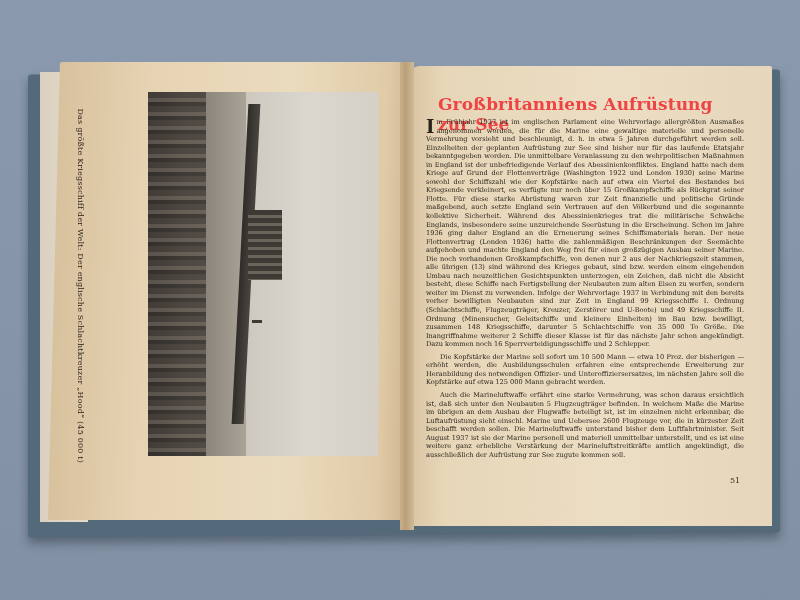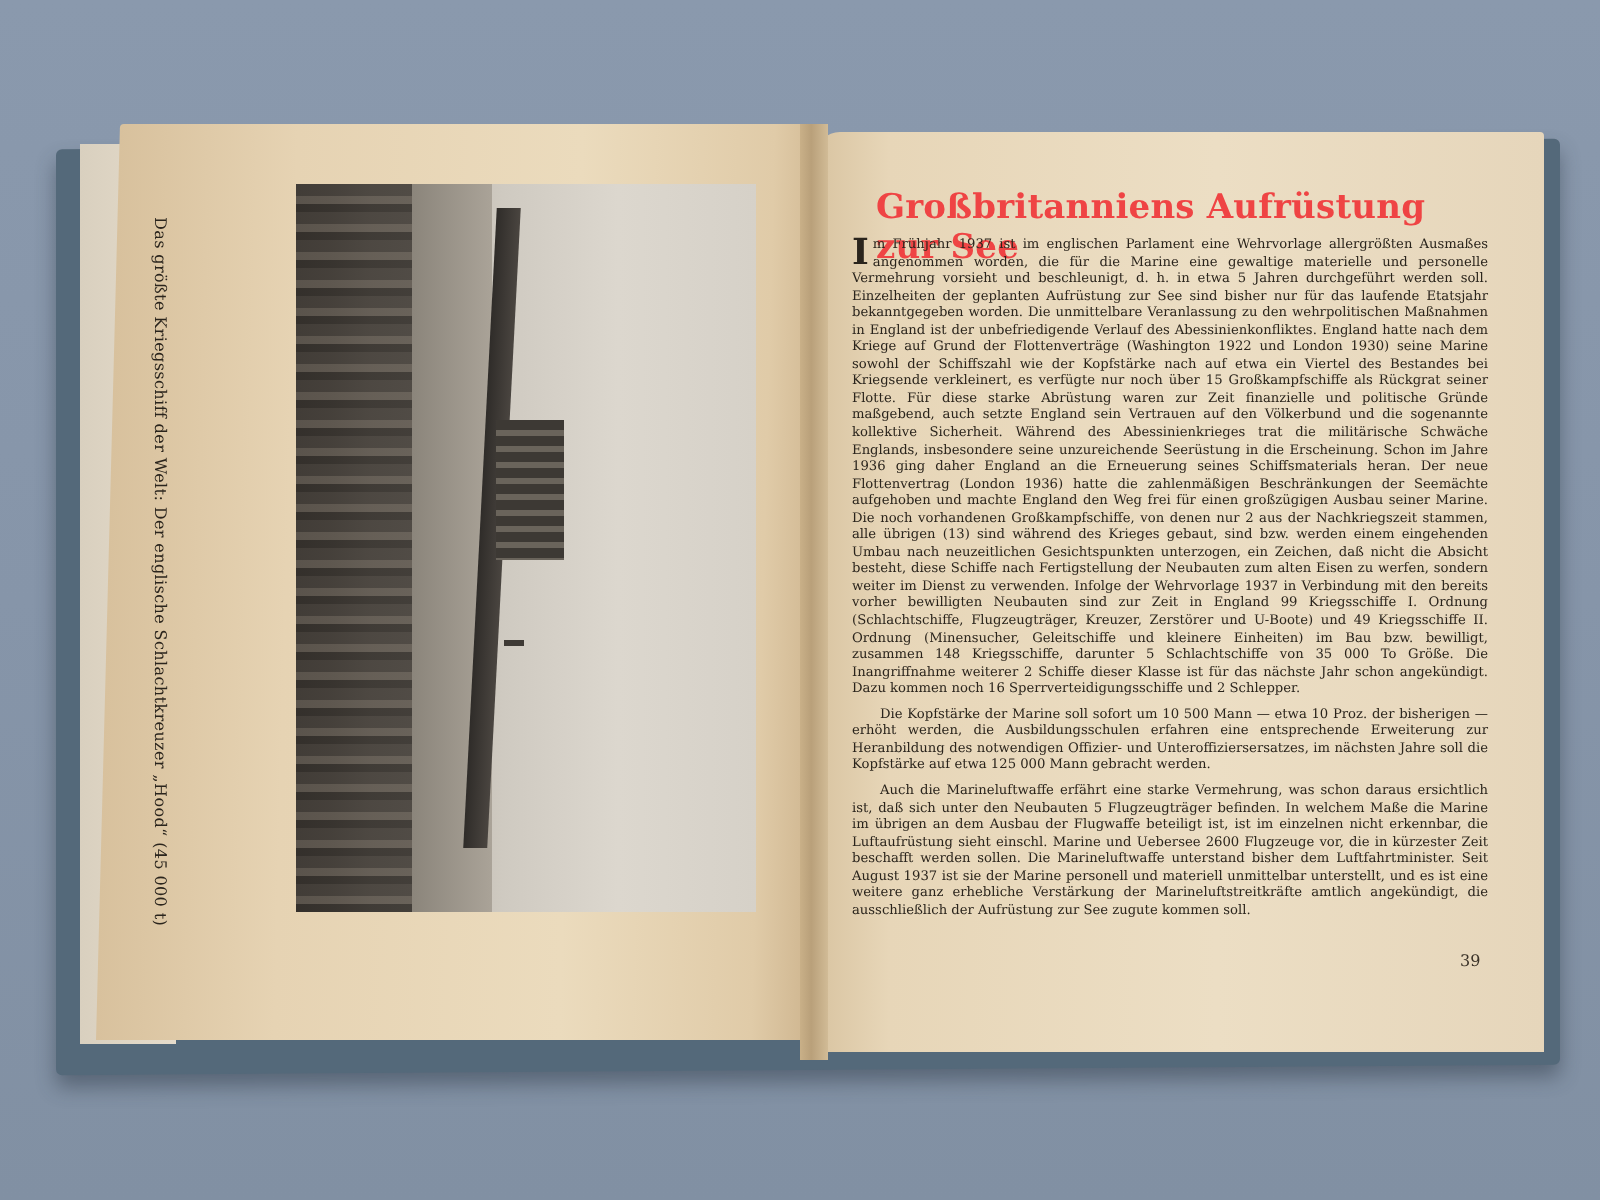--- a/index.html
+++ b/index.html
@@ -105,13 +105,13 @@
 <div class="caption">Das größte Kriegsschiff der Welt: Der englische Schlachtkreuzer „Hood“ (45 000 t)</div>
 
 <div class="title">Großbritanniens Aufrüstung zur See</div>
 
 <div class="body-text">
   <p class="first"><span class="dropcap">I</span><span>m Frühjahr 1937 ist im englischen Parlament eine Wehrvorlage allergrößten Ausmaßes angenommen worden, die für die Marine eine gewaltige materielle und personelle Vermehrung vorsieht und beschleunigt, d. h. in etwa 5 Jahren durchgeführt werden soll. Einzelheiten der geplanten Aufrüstung zur See sind bisher nur für das laufende Etatsjahr bekanntgegeben worden. Die unmittelbare Veranlassung zu den wehrpolitischen Maßnahmen in England ist der unbefriedigende Verlauf des Abessinienkonfliktes. England hatte nach dem Kriege auf Grund der Flottenverträge (Washington 1922 und London 1930) seine Marine sowohl der Schiffszahl wie der Kopfstärke nach auf etwa ein Viertel des Bestandes bei Kriegsende verkleinert, es verfügte nur noch über 15 Großkampfschiffe als Rückgrat seiner Flotte. Für diese starke Abrüstung waren zur Zeit finanzielle und politische Gründe maßgebend, auch setzte England sein Vertrauen auf den Völkerbund und die sogenannte kollektive Sicherheit. Während des Abessinienkrieges trat die militärische Schwäche Englands, insbesondere seine unzureichende Seerüstung in die Erscheinung. Schon im Jahre 1936 ging daher England an die Erneuerung seines Schiffsmaterials heran. Der neue Flottenvertrag (London 1936) hatte die zahlenmäßigen Beschränkungen der Seemächte aufgehoben und machte England den Weg frei für einen großzügigen Ausbau seiner Marine. Die noch vorhandenen Großkampfschiffe, von denen nur 2 aus der Nachkriegszeit stammen, alle übrigen (13) sind während des Krieges gebaut, sind bzw. werden einem eingehenden Umbau nach neuzeitlichen Gesichtspunkten unterzogen, ein Zeichen, daß nicht die Absicht besteht, diese Schiffe nach Fertigstellung der Neubauten zum alten Eisen zu werfen, sondern weiter im Dienst zu verwenden. Infolge der Wehrvorlage 1937 in Verbindung mit den bereits vorher bewilligten Neubauten sind zur Zeit in England 99 Kriegsschiffe I. Ordnung (Schlachtschiffe, Flugzeugträger, Kreuzer, Zerstörer und U-Boote) und 49 Kriegsschiffe II. Ordnung (Minensucher, Geleitschiffe und kleinere Einheiten) im Bau bzw. bewilligt, zusammen 148 Kriegsschiffe, darunter 5 Schlachtschiffe von 35 000 To Größe. Die Inangriffnahme weiterer 2 Schiffe dieser Klasse ist für das nächste Jahr schon angekündigt. Dazu kommen noch 16 Sperrverteidigungsschiffe und 2 Schlepper.</span></p>
   <p>Die Kopfstärke der Marine soll sofort um 10 500 Mann — etwa 10 Proz. der bisherigen — erhöht werden, die Ausbildungsschulen erfahren eine entsprechende Erweiterung zur Heranbildung des notwendigen Offizier- und Unteroffiziersersatzes, im nächsten Jahre soll die Kopfstärke auf etwa 125 000 Mann gebracht werden.</p>
   <p>Auch die Marineluftwaffe erfährt eine starke Vermehrung, was schon daraus ersichtlich ist, daß sich unter den Neubauten 5 Flugzeugträger befinden. In welchem Maße die Marine im übrigen an dem Ausbau der Flugwaffe beteiligt ist, ist im einzelnen nicht erkennbar, die Luftaufrüstung sieht einschl. Marine und Uebersee 2600 Flugzeuge vor, die in kürzester Zeit beschafft werden sollen. Die Marineluftwaffe unterstand bisher dem Luftfahrtminister. Seit August 1937 ist sie der Marine personell und materiell unmittelbar unterstellt, und es ist eine weitere ganz erhebliche Verstärkung der Marineluftstreitkräfte amtlich angekündigt, die ausschließlich der Aufrüstung zur See zugute kommen soll.</p>
 </div>
 
-<div class="page-number">39</div>
+<div class="page-number">51</div>
 
 </body></html>

